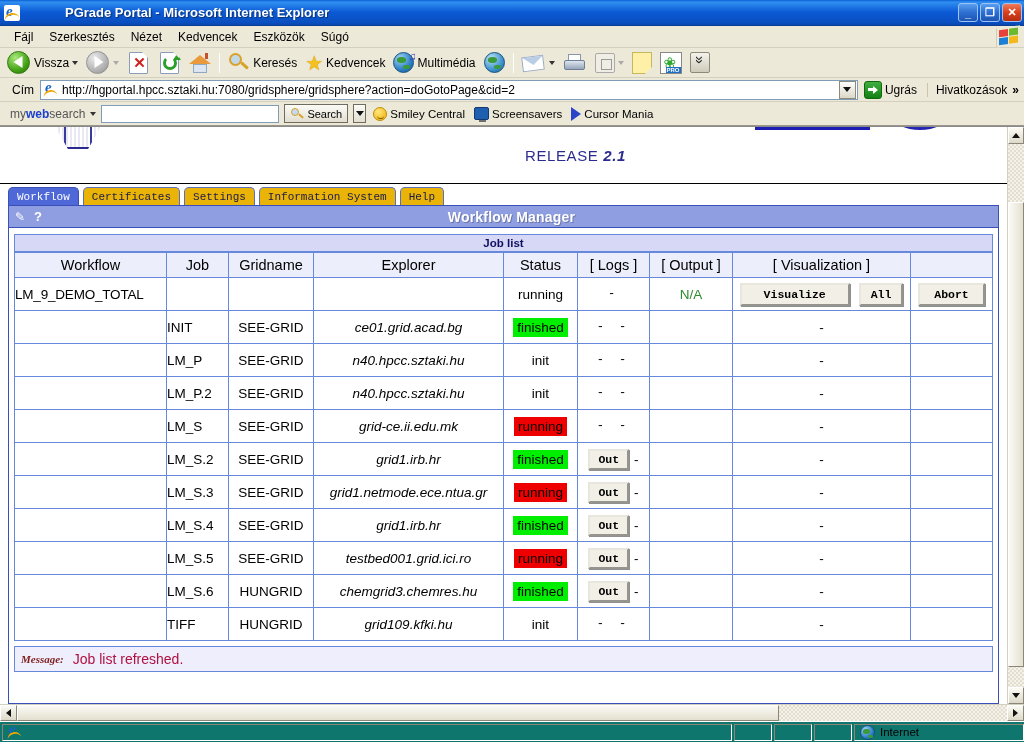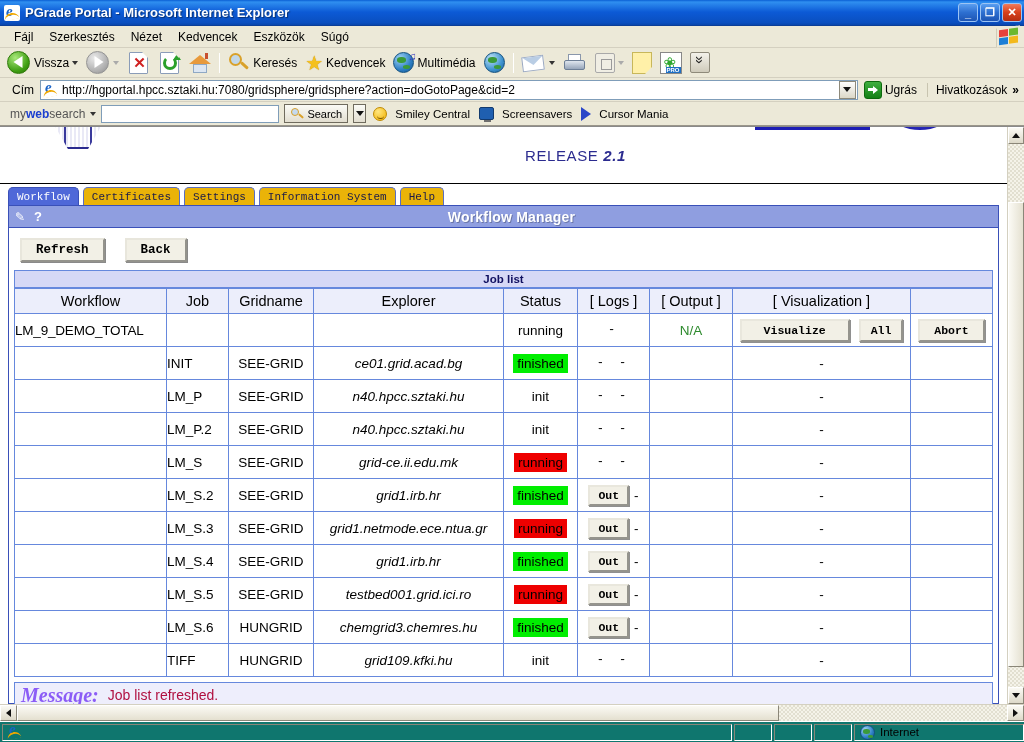--- a/index.html
+++ b/index.html
@@ -30,21 +30,21 @@
     font-size: 15px; color: #1b64c8;
   }
   .tb-icon::after {
     content: ""; position: absolute; left: 0px; top: 8px; width: 15px; height: 5px;
     border-top: 2px solid #f0a800; border-radius: 50%/100% 100% 0 0;
     transform: rotate(-12deg);
   }
   .tb-title {
     color: #fff; font-weight: bold; font-size: 13px;
     text-shadow: 1px 1px 1px rgba(0,0,0,.45);
-    flex: 1; white-space: nowrap; overflow: hidden;
+    flex: 1; white-space: nowrap; overflow: hidden; margin-left: 40px;
   }
   .tb-btns { display: flex; gap: 2px; }
   .tb-btn {
     width: 20px; height: 19px;
     background: linear-gradient(180deg,#5a9ef0,#2d6fd0 50%,#1d55b4);
     border: 1px solid #9cc4f4; border-radius: 3px;
     color: #fff; font-size: 11px; font-weight: bold;
     display: flex; align-items: center; justify-content: center;
     font-family: "Liberation Sans", sans-serif;
   }
@@ -158,21 +158,21 @@
   
   .mwsbar { height:24px;background:#ece9d8;display:flex;align-items:center;gap:5px;
     border-bottom:1px solid #9a968a; padding-left:10px; }
   .mws-logo { font-size:12px; color:#555; white-space:nowrap; }
   .mws-logo b { color:#1b3fd0; }
   .mws-input { width:178px;height:18px;background:#fff;border:1px solid #7f9db9; }
   .mws-search { height:19px;background:linear-gradient(180deg,#fbfbf7,#e2ded0);border:1px solid #6f6b5e;
     display:flex;align-items:center;gap:3px;padding:0 5px;font-size:11px;white-space:nowrap; }
   .mws-mini { width:13px;height:19px;background:linear-gradient(180deg,#fbfbf7,#e2ded0);border:1px solid #6f6b5e;
     display:flex;align-items:center;justify-content:center; }
-  .mws-item { display:flex;align-items:center;gap:8px;font-size:11.5px;white-space:nowrap;padding:0 2px; }
+  .mws-item { display:flex;align-items:center;gap:3px;font-size:11.5px;white-space:nowrap;padding:0 2px; }
   .smiley { width:14px;height:14px;border-radius:50%;background:radial-gradient(circle at 35% 30%,#ffe680,#f2b200);border:1px solid #c08a00;position:relative; }
   .smiley::after{content:"";position:absolute;left:3px;top:7px;width:7px;height:3px;border-bottom:1.5px solid #7a5600;border-radius:0 0 7px 7px;}
   .monitor { width:15px;height:13px;background:#1f5fb0;border:1px solid #123a6e;border-radius:2px;position:relative; }
   .monitor::after{content:"";position:absolute;left:4px;bottom:-3px;width:7px;height:2px;background:#6e6e6e;}
   .ptri { width:0;height:0;border-top:7px solid transparent;border-bottom:7px solid transparent;border-left:10px solid #2b47c8; }
 
   
   .viewport { flex:1; display:flex; background:#fff; overflow:hidden; position:relative;
      border-top:1px solid #8a8a8a; }
   .page { flex:1; position:relative; overflow:hidden; background:#fff; }
@@ -252,21 +252,21 @@
     background:#f2f0e6; border:2px outset #e9e7dd; color:#000; padding:2px 8px;
     box-shadow: 1px 1px 0 #909090;
   }
   .vizbtn { padding:3px 22px; }
   .allbtn { padding:3px 10px; }
   .abortbtn { padding:3px 14px; }
   .vizcell-inner { display:flex; gap:9px; align-items:center; justify-content:center; }
 
   .msgbar { margin-top:5px; border:1px solid #6688dd; background:#eeeefc; height:26px;
      display:flex; align-items:center; padding-left:6px; gap:9px; }
-  .msg-label { font-size:20px; font-style:italic; font-weight:bold; color:#8b5cf6; font-family:"Liberation Serif",serif; }
+  .msg-label { font-size:11px; font-style:italic; font-weight:bold; color:#7f1d1d; font-family:"Liberation Serif",serif; }
   .msg-text { font-size:14px; color:#b01040; }
 
   
   .vscroll { width:17px; background:#f1efe2; border-left:1px solid #d4d0c0;
      display:flex; flex-direction:column; }
   .vs-btn { height:17px; background:linear-gradient(180deg,#fbfaf4,#ddd9c9);
      border:1px solid #fff; border-right-color:#8a8678; border-bottom-color:#8a8678;
      display:flex; align-items:center; justify-content:center; }
   .vs-track { flex:1; position:relative;
      background: repeating-conic-gradient(#f5f3e9 0% 25%, #e2dfd0 0% 50%) 0 0/4px 4px; }
@@ -487,24 +487,20 @@
 
       <div class="portlet-head">
         <div class="tools">
           <span class="pencil">✎</span>
           <span class="qmark">?</span>
         </div>
         <div class="portlet-title">Workflow Manager</div>
       </div>
 
       <div class="portlet-body">
-        <div class="btnrow">
-          <button class="btn95">Refresh</button>
-          <button class="btn95">Back</button>
-        </div>
 
         <div class="joblist-caption">Job list</div>
 
         <table class="joblist">
           <colgroup>
             <col style="width:152px">
               <col style="width:62px">
               <col style="width:85px">
               <col style="width:190px">
             <col style="width:74px">

